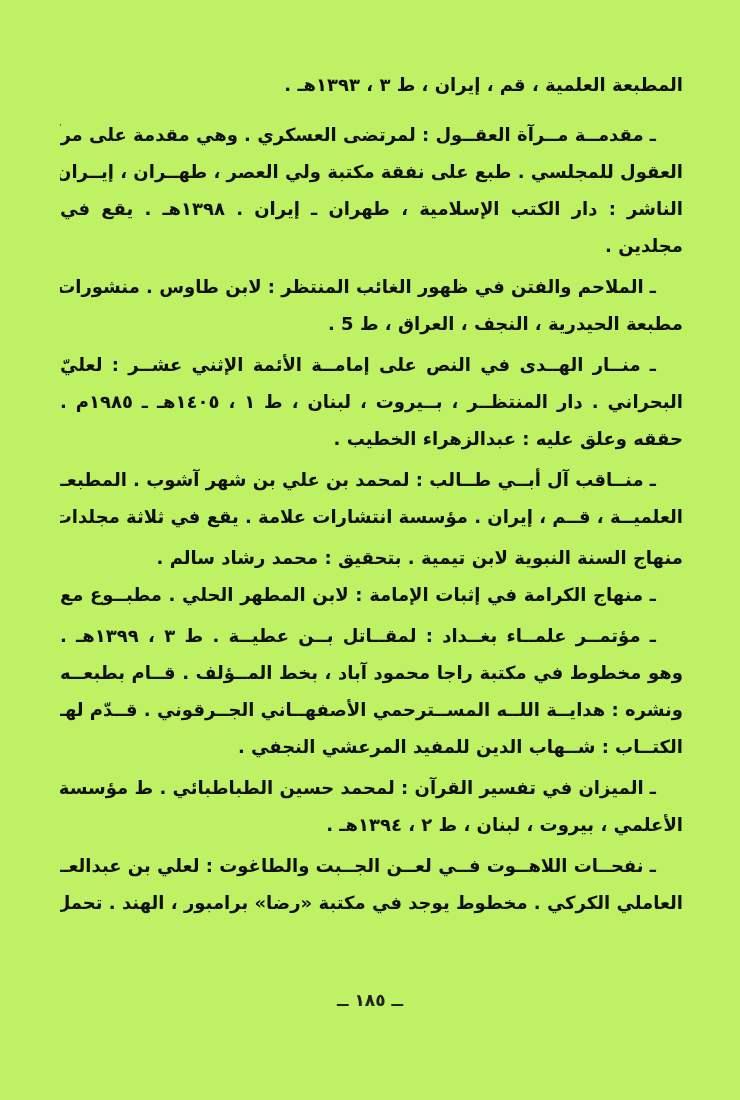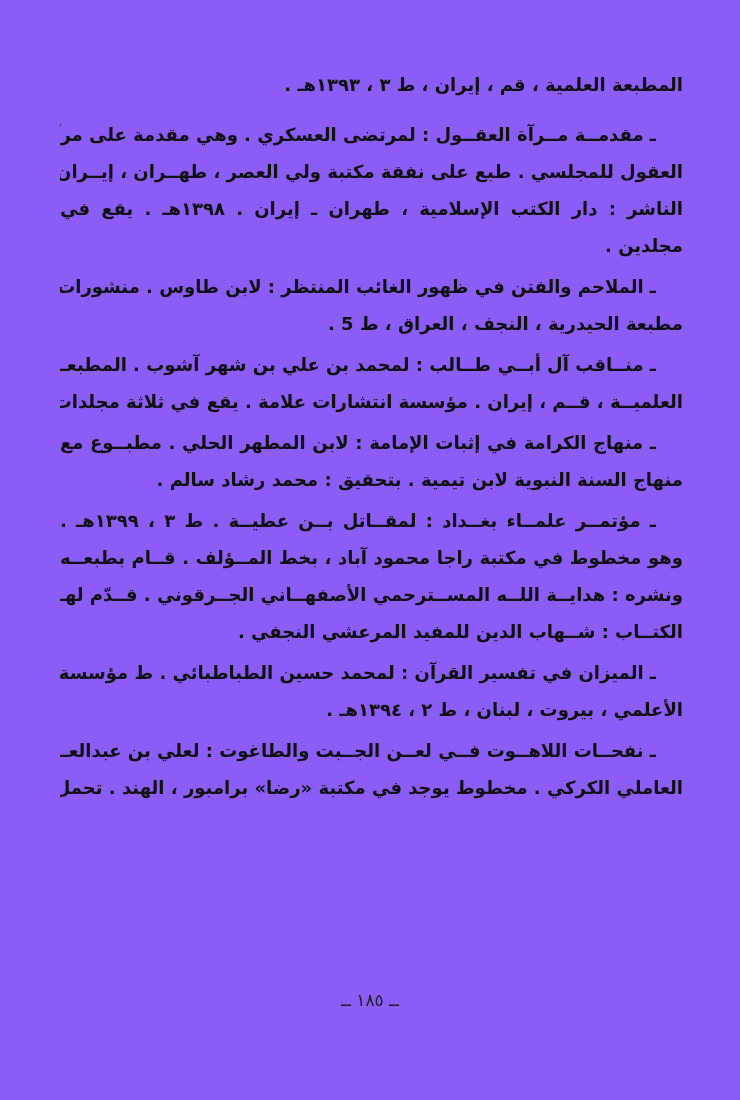--- a/index.html
+++ b/index.html
@@ -4,21 +4,21 @@
 <style>
   html, body {
     margin: 0;
     padding: 0;
     background: #ffffff;
   }
   .page {
     position: relative;
     width: 740px;
     height: 1100px;
-    background: #8b5cf6;
+    background: #bef264;
     overflow: hidden;
     font-family: "DejaVu Sans", sans-serif;
     color: #111111;
   }
   .text-column {
     position: absolute;
     top: 66px;
     right: 57px;
     left: 60px;
     direction: rtl;
@@ -47,21 +47,21 @@
     padding-right: 27px;
   }
   .page-number {
     position: absolute;
     top: 990px;
     left: 0;
     width: 100%;
     text-align: center;
     direction: rtl;
     font-size: 17px;
-    font-weight: 400;
+    font-weight: 700;
     color: #222222;
   }
 </style>
 </head>
 <body>
 
 <div class="page">
 
   <div class="text-column">
 
@@ -74,29 +74,34 @@
       <div class="line j">العقول للمجلسي . طبع على نفقة مكتبة ولي العصر ، طهــران ، إيــران .</div>
       <div class="line j">الناشر : دار الكتب الإسلامية ، طهران ـ إيران . ١٣٩٨هـ . يقع في</div>
       <div class="line">مجلدين .</div>
     </div>
 
     <div class="para">
       <div class="line j indent">ـ الملاحم والفتن في ظهور الغائب المنتظر : لابن طاوس . منشورات</div>
       <div class="line">مطبعة الحيدرية ، النجف ، العراق ، ط 5 .</div>
     </div>
 
+    <div class="para">
+      <div class="line j indent">ـ منــار الهــدى في النص على إمامــة الأئمة الإثني عشــر : لعليّ</div>
+      <div class="line j">البحراني . دار المنتظــر ، بــيروت ، لبنان ، ط ١ ، ١٤٠٥هـ ـ ١٩٨٥م .</div>
+      <div class="line">حققه وعلق عليه : عبدالزهراء الخطيب .</div>
+    </div>
 
     <div class="para">
       <div class="line j indent">ـ منــاقب آل أبــي طــالب : لمحمد بن علي بن شهر آشوب . المطبعــة</div>
       <div class="line j">العلميــة ، قــم ، إيران . مؤسسة انتشارات علامة . يقع في ثلاثة مجلدات .</div>
     </div>
 
     <div class="para">
+      <div class="line">منهاج السنة النبوية لابن تيمية . بتحقيق : محمد رشاد سالم .</div>
       <div class="line j indent">ـ منهاج الكرامة في إثبات الإمامة : لابن المطهر الحلي . مطبــوع مع</div>
-      <div class="line">منهاج السنة النبوية لابن تيمية . بتحقيق : محمد رشاد سالم .</div>
     </div>
 
     <div class="para">
       <div class="line j indent">ـ مؤتمــر علمــاء بغــداد : لمقــاتل بــن عطيــة . ط ٣ ، ١٣٩٩هـ .</div>
       <div class="line j">وهو مخطوط في مكتبة راجا محمود آباد ، بخط المــؤلف . قــام بطبعــه</div>
       <div class="line j">ونشره : هدايــة اللــه المســترحمي الأصفهــاني الجــرقوني . قــدّم لهــذا</div>
       <div class="line">الكتــاب : شــهاب الدين للمفيد المرعشي النجفي .</div>
     </div>
 
     <div class="para">

